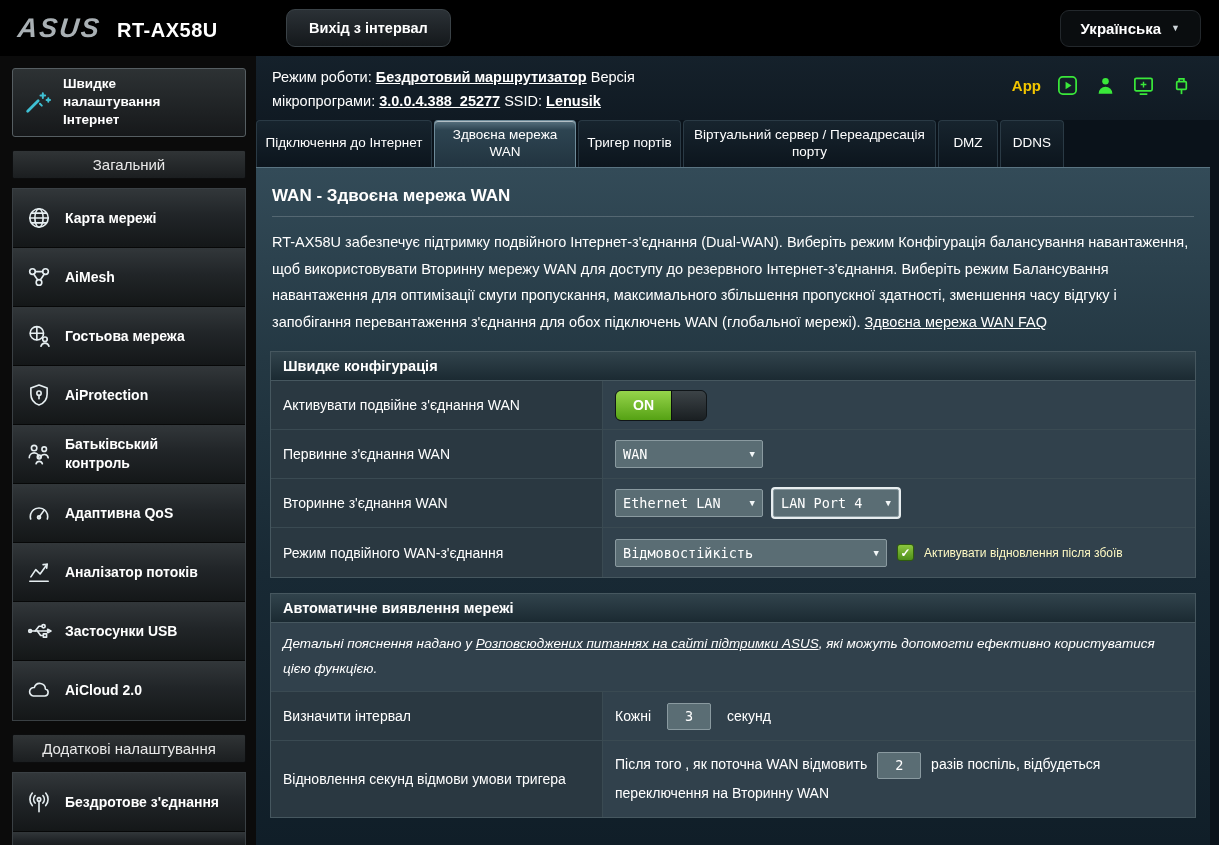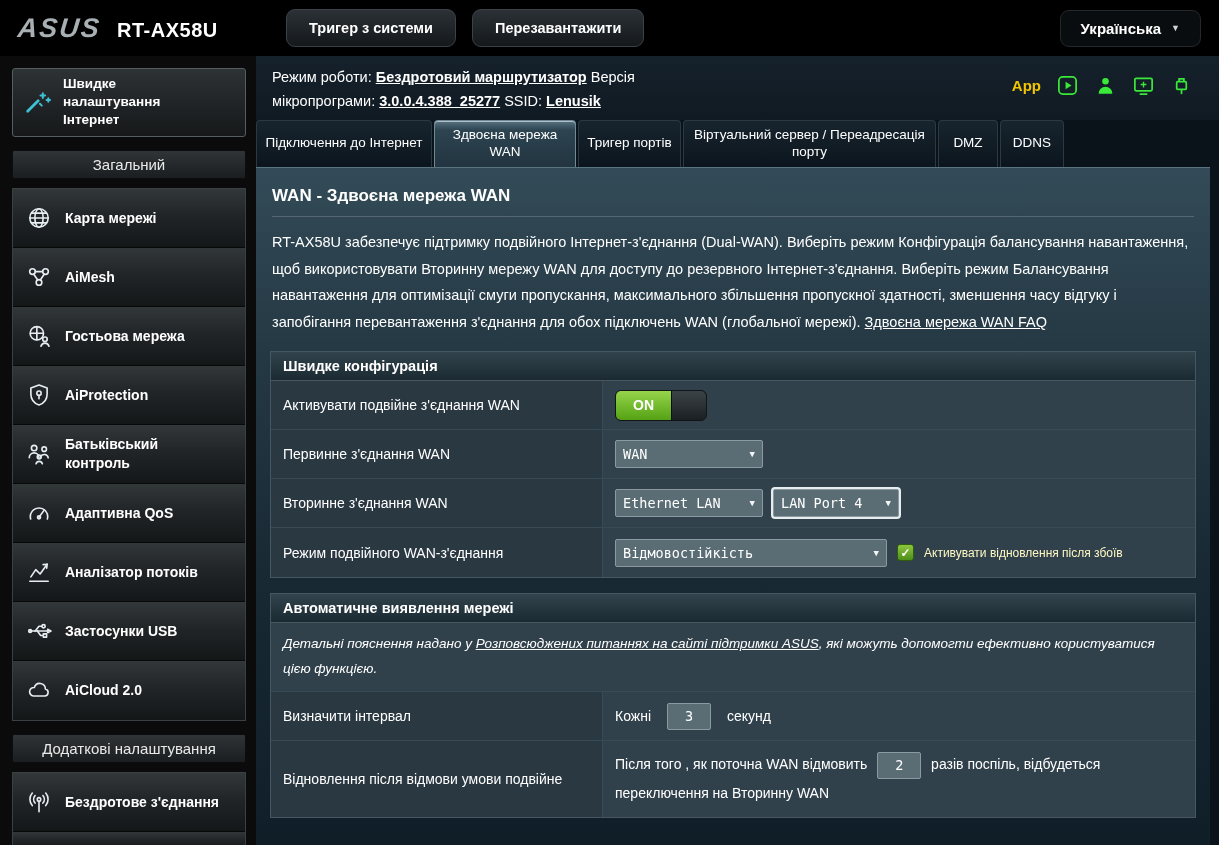--- a/index.html
+++ b/index.html
@@ -98,22 +98,21 @@
 </head>
 <body>
 
 <div class="page">
 
   <header class="topbar">
     <div class="brand">
       <span class="asus-logo">ASUS</span>
       <span class="model">RT-AX58U</span>
     </div>
-    <button class="top-btn">Тригер з системи</button>
-    <button class="top-btn">Перезавантажити</button>
+    <button class="top-btn">Вихід з інтервал</button>
     <div class="lang">
       <span>Українська</span>
       <span class="caret">▼</span>
     </div>
   </header>
 
   <div class="below">
 
     <aside class="sidebar">
       <div class="qis">
@@ -364,21 +363,21 @@
           <div class="row">
             <div class="cell-label">Визначити інтервал</div>
             <div class="cell-value">
               <span>Кожні</span>
               <input class="num-input" value="3" style="">
               <span>секунд</span>
             </div>
           </div>
 
           <div class="row">
-            <div class="cell-label">Відновлення після відмови умови подвійне</div>
+            <div class="cell-label">Відновлення секунд відмови умови тригера</div>
             <div class="cell-value flow">
               <span>Після того , як поточна WAN відмовить</span>
               <input class="num-input" value="2" style="">
               <span>разів поспіль, відбудеться переключення на Вторинну WAN</span>
             </div>
           </div>
         </section>
       </div>
     </main>
   </div>

